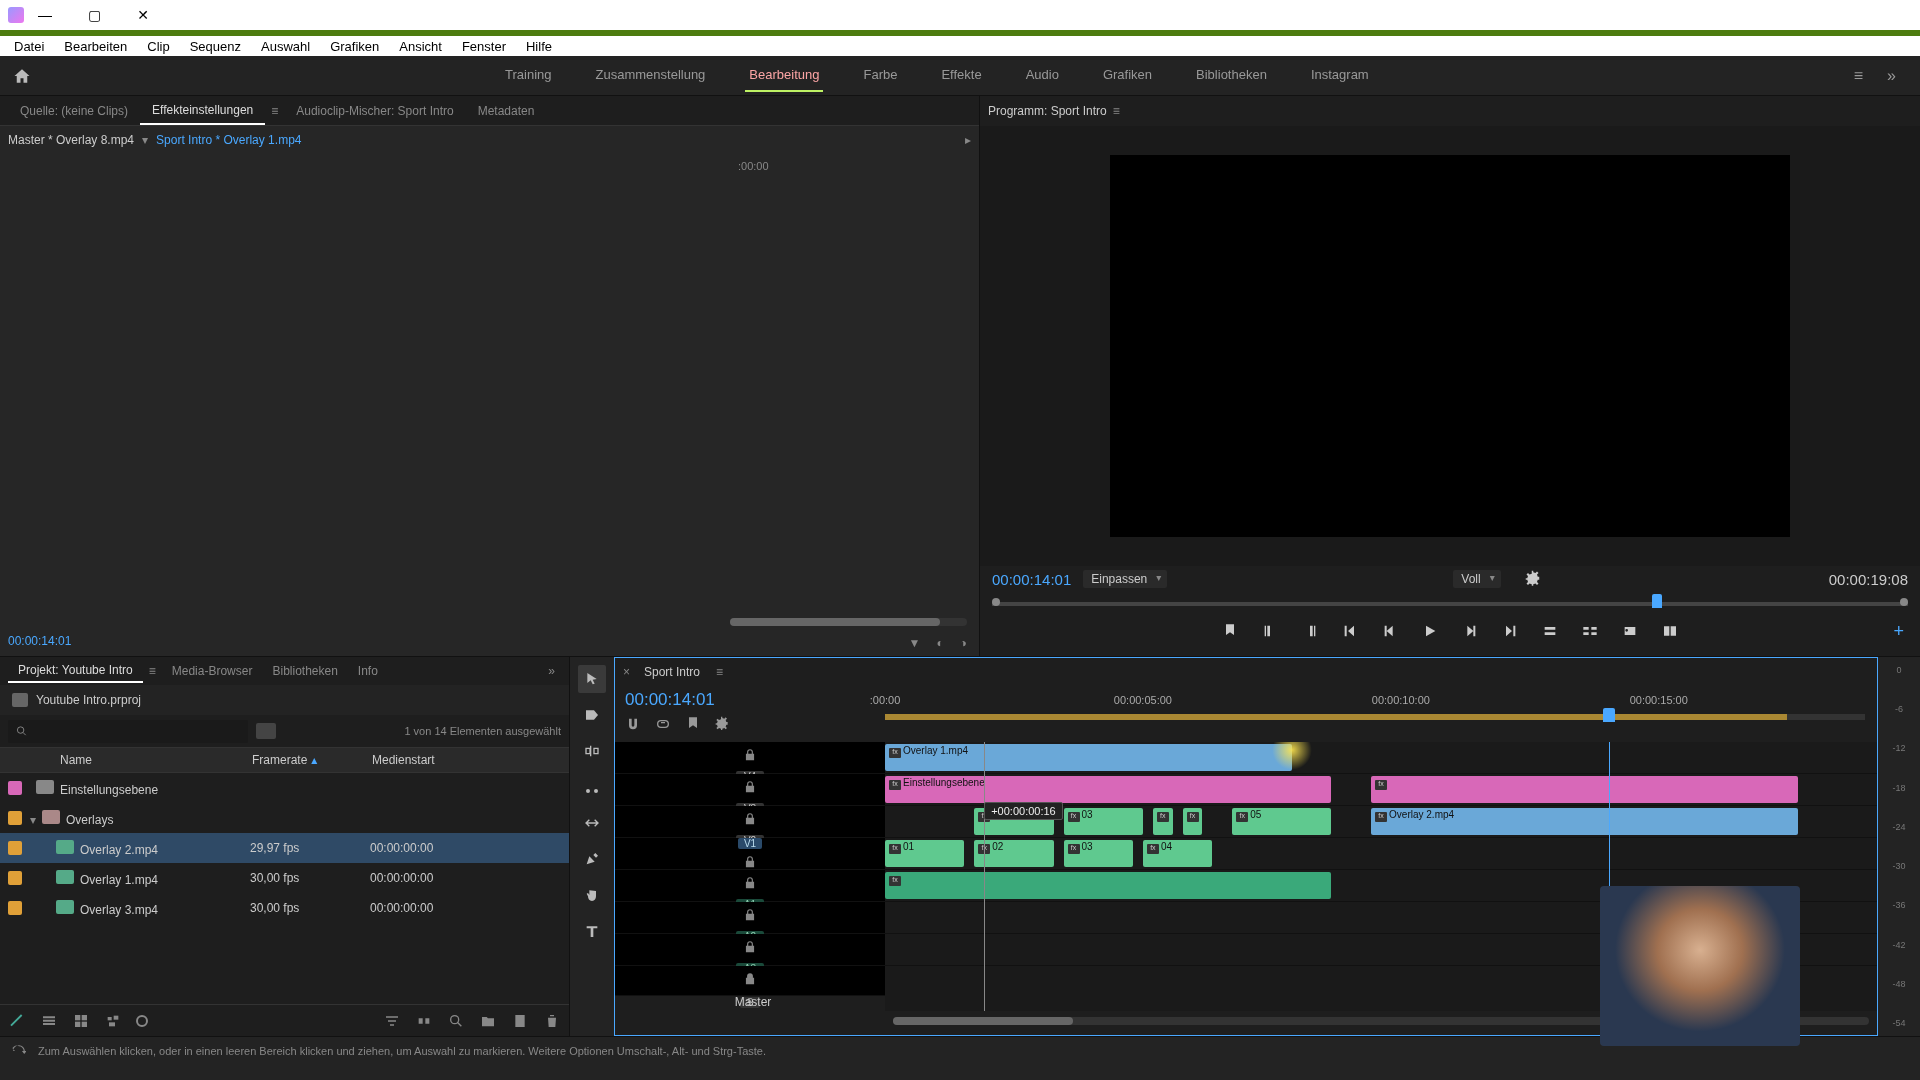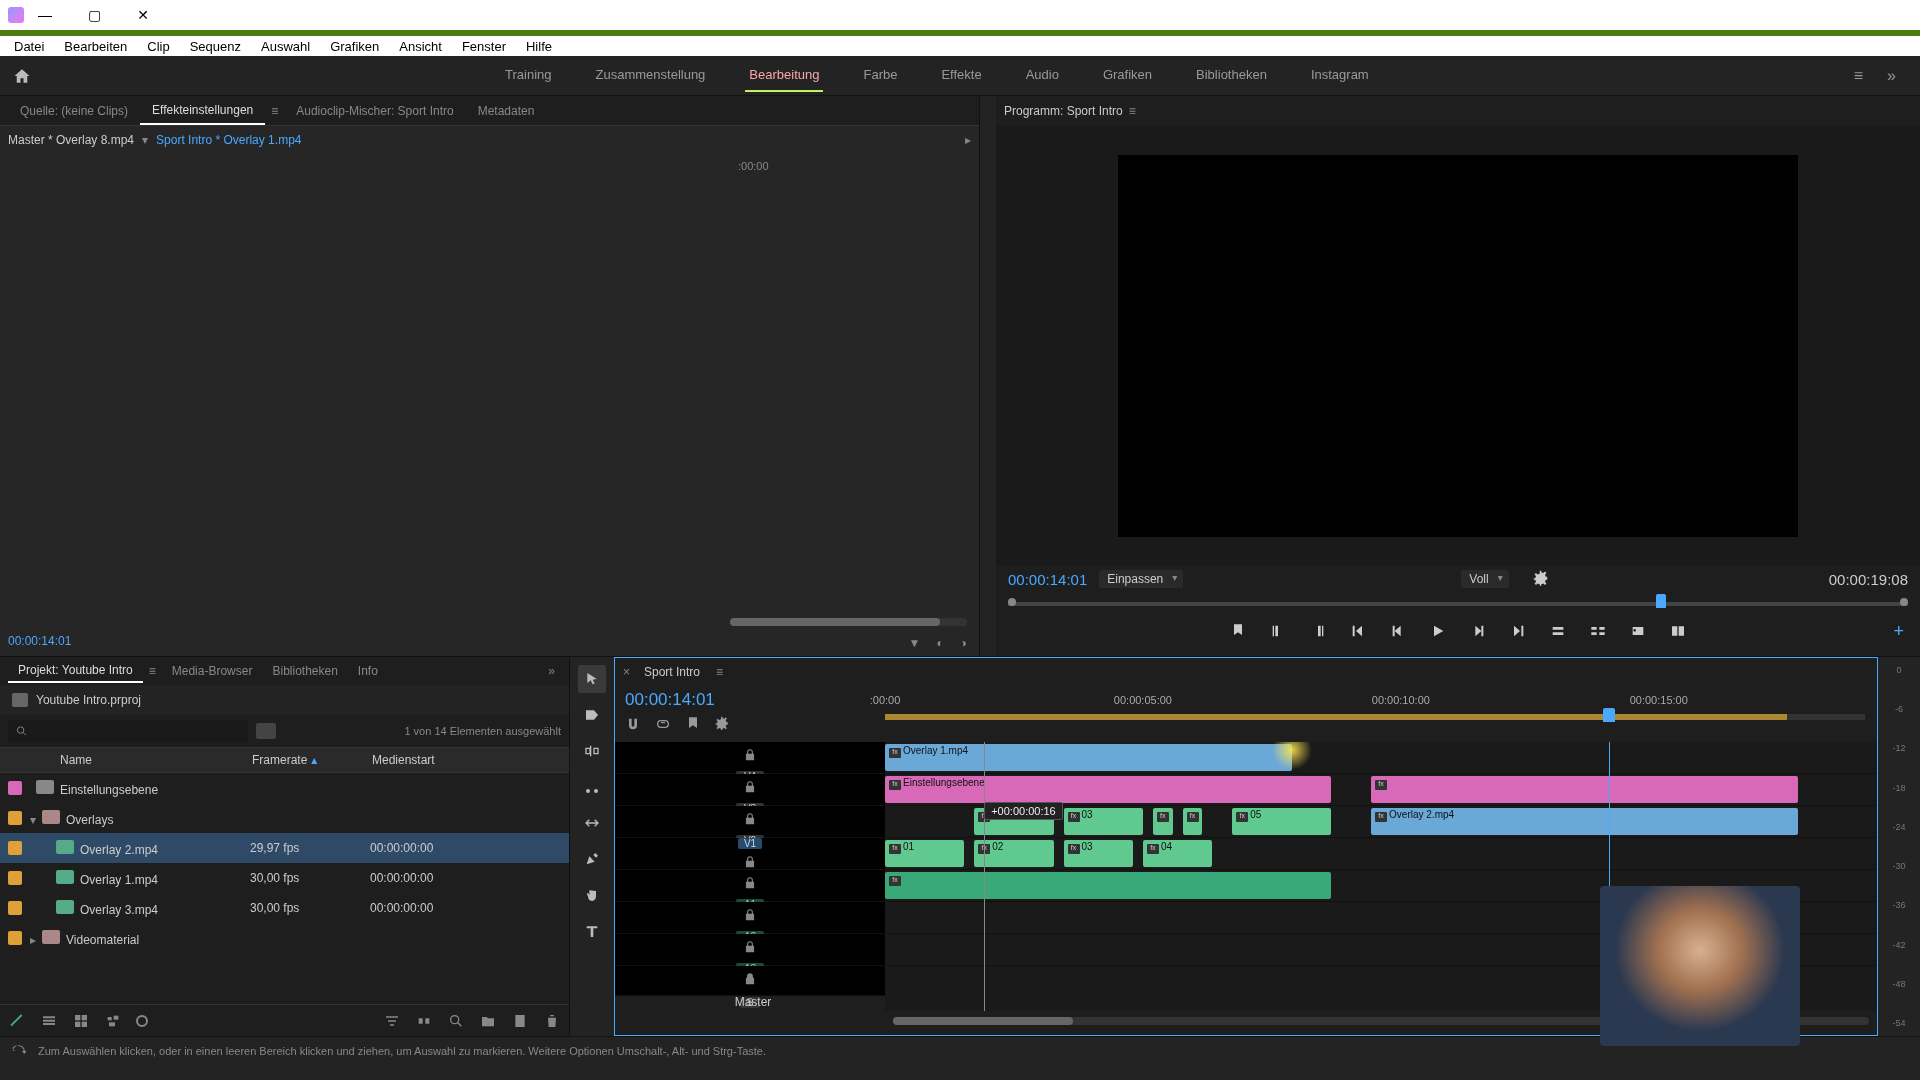--- a/index.html
+++ b/index.html
@@ -18,21 +18,21 @@
 
 
 .workspacebar { height: 40px; background: #232323; display: flex; align-items: center; padding: 0 12px; border-bottom: 1px solid #111; }
 .home-icon { width: 20px; height: 18px; fill: #bbb; cursor: pointer; }
 .workspace-tabs { flex: 1; display: flex; justify-content: center; gap: 36px; }
 .ws-tab { color: #999; cursor: pointer; padding: 8px 4px; font-size: 13px; }
 .ws-tab.active { color: #fca5a5; border-bottom: 2px solid #bef264; }
 .ws-more { color: #999; cursor: pointer; font-size: 16px; padding: 0 12px; }
 
 
-.main-upper { display: flex; height: 560px; gap: 16px; }
+.main-upper { display: flex; height: 560px; }
 .panel-left { width: 980px; background: #1e1e1e; border-right: 1px solid #111; display: flex; flex-direction: column; }
 .panel-right { flex: 1; background: #1e1e1e; display: flex; flex-direction: column; }
 
 
 .panel-tabs { height: 30px; display: flex; align-items: center; padding: 0 8px; border-bottom: 1px solid #333; }
 .panel-tab { padding: 6px 12px; color: #888; cursor: pointer; font-size: 12px; }
 .panel-tab.active { color: #ddd; border-bottom: 2px solid #fff; }
 .panel-menu { color: #888; padding: 0 6px; cursor: pointer; }
 
 
@@ -394,26 +394,20 @@
           <span class="proj-name"><span class="proj-indent" style="width: 20px;"></span><span class="proj-expand"></span><span class="proj-item-icon" style="background: rgb(85, 170, 136); border-radius: 2px;"></span><span>Overlay 1.mp4</span></span>
           <span class="proj-fr">30,00 fps</span>
           <span class="proj-ms">00:00:00:00</span>
         </div>
         <div class="proj-row">
           <span class="proj-label-chip" style="background: rgb(224, 160, 56);"></span>
           <span class="proj-name"><span class="proj-indent" style="width: 20px;"></span><span class="proj-expand"></span><span class="proj-item-icon" style="background: rgb(85, 170, 136); border-radius: 2px;"></span><span>Overlay 3.mp4</span></span>
           <span class="proj-fr">30,00 fps</span>
           <span class="proj-ms">00:00:00:00</span>
         </div>
-        <div class="proj-row">
-          <span class="proj-label-chip" style="background: rgb(224, 160, 56);"></span>
-          <span class="proj-name"><span class="proj-indent" style="width: 0px;"></span><span class="proj-expand">▸</span><span class="proj-item-icon" style="background: rgb(170, 136, 136); border-radius: 2px;"></span><span>Videomaterial</span></span>
-          <span class="proj-fr"></span>
-          <span class="proj-ms"></span>
-        </div>
       </div>
     <div class="proj-footer">
       <svg class="proj-foot-icon" style="fill:#4a9" viewBox="0 0 24 24">
           <path d="M4 20l16-16-2-2L2 18z"></path>
         </svg>
       <svg class="proj-foot-icon" viewBox="0 0 24 24">
           <path d="M3 5h18v3H3zm0 5h18v3H3zm0 5h18v3H3z"></path>
         </svg>
       <svg class="proj-foot-icon" viewBox="0 0 24 24">
           <rect x="3" y="3" width="8" height="8"></rect>

